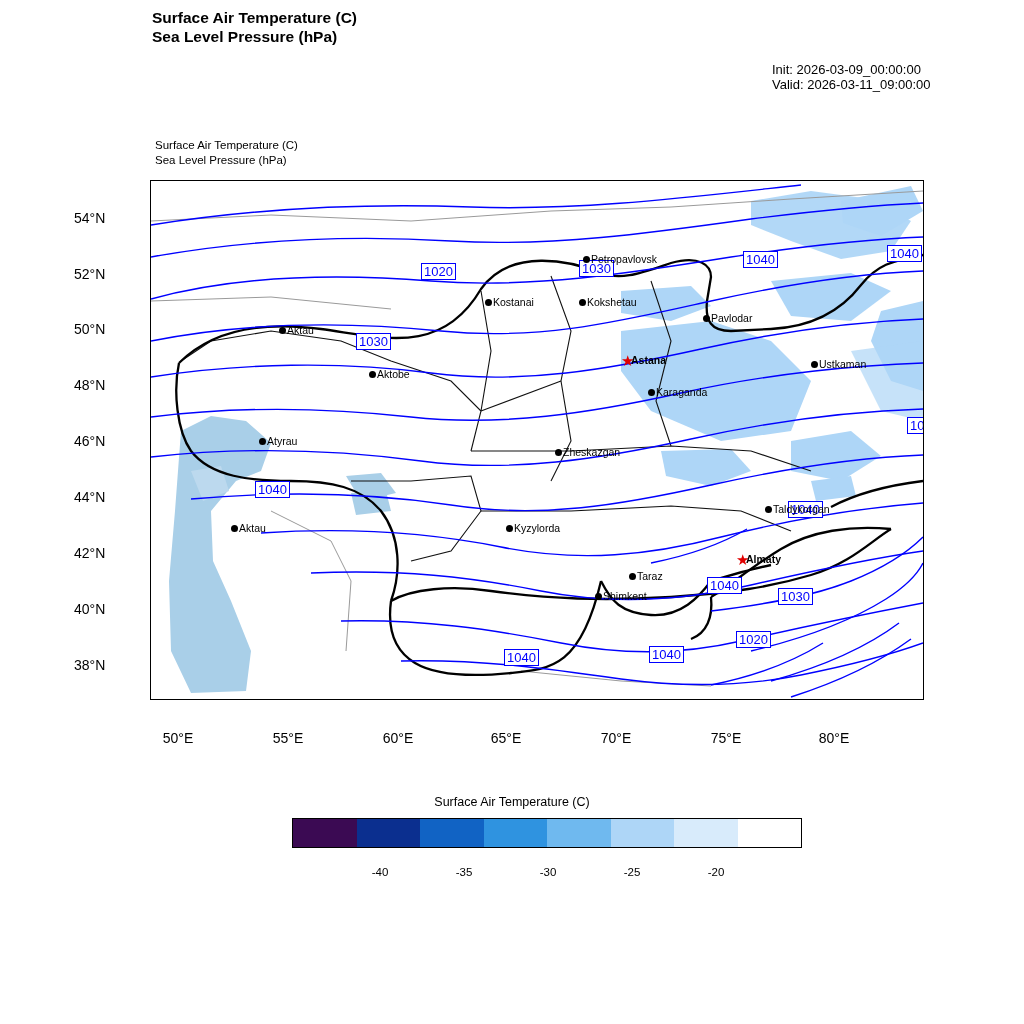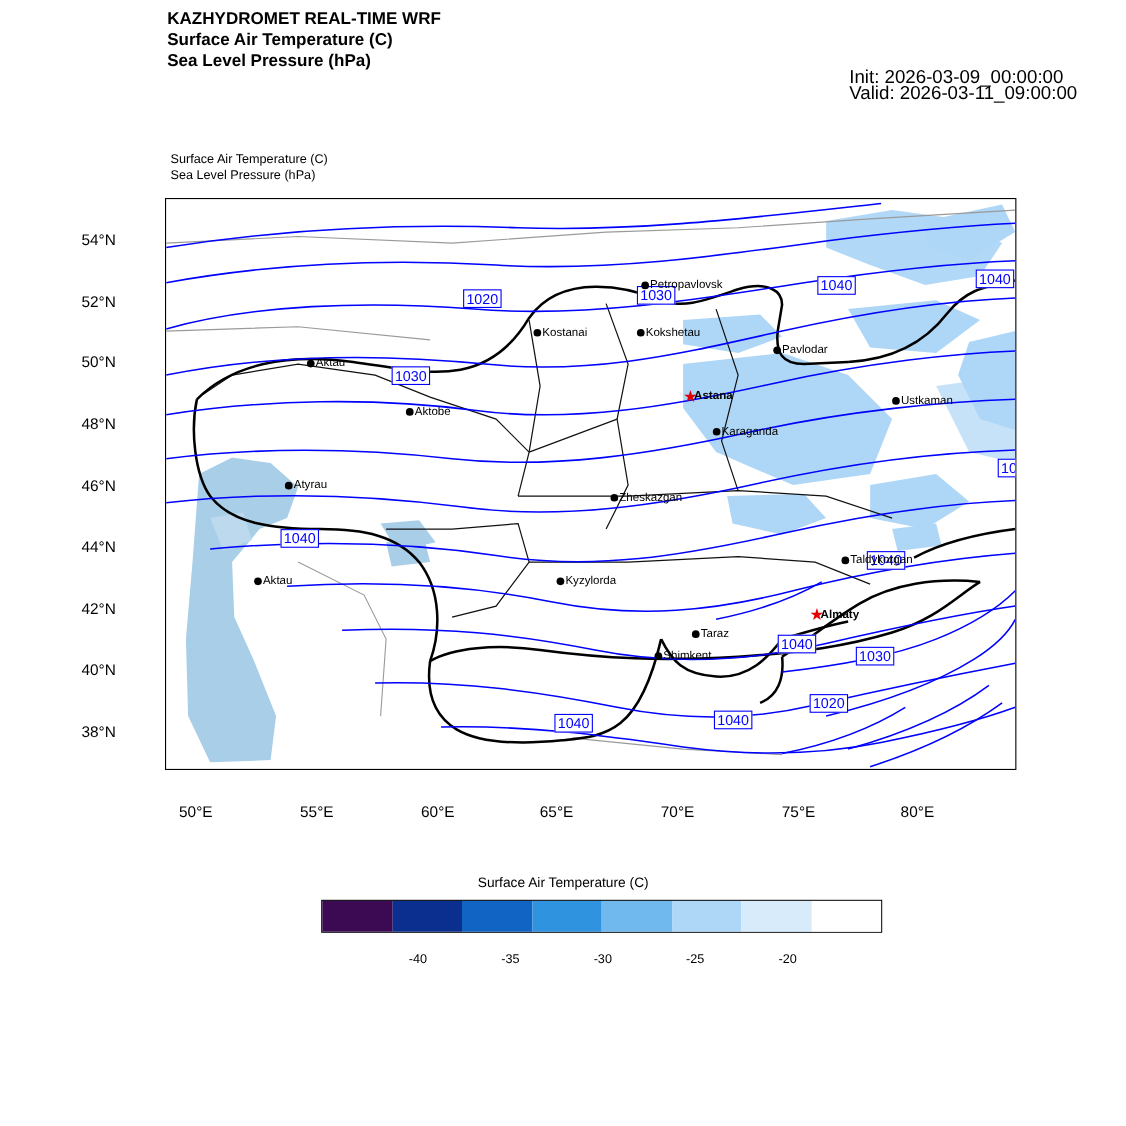--- a/index.html
+++ b/index.html
@@ -6,21 +6,21 @@
   body{
     width:1024px;height:1024px;
     background:#ffffff;
     font-family:"Liberation Sans", sans-serif;
     color:#000000;
     position:relative;
     overflow:hidden;
   }
   .title-block{position:absolute;left:152px;top:8px;}
   .title-line{font-size:15.5px;font-weight:bold;line-height:19px;white-space:nowrap;}
-  .init-block{position:absolute;left:772px;top:62px;font-size:17px;line-height:15px;}
+  .init-block{position:absolute;left:772px;top:62px;font-size:13px;line-height:15px;}
   .sub-block{position:absolute;left:155px;top:138px;font-size:11.5px;line-height:15px;}
 
   .map-frame{
     position:absolute;left:150px;top:180px;width:774px;height:520px;
     border:1px solid #000;box-sizing:border-box;background:#ffffff;overflow:hidden;
   }
   .map-svg{position:absolute;left:0;top:0;}
 
   .axis-label{position:absolute;font-size:14px;}
   .lat-label{text-align:left;width:70px;}
@@ -39,21 +39,20 @@
   .city{position:absolute;}
   .city .dot{position:absolute;left:0;top:0;width:7px;height:7px;border-radius:50%;background:#000;}
   .city .nm{position:absolute;left:8px;top:-3px;font-size:10.5px;white-space:nowrap;}
   .capital .nm{font-weight:bold;}
   .star{position:absolute;left:-2px;top:-4px;color:#e00000;font-size:15px;line-height:15px;}
 </style>
 </head>
 <body>
 
 <div class="title-block">
-  <div class="title-line">KAZHYDROMET REAL-TIME WRF</div>
   <div class="title-line">Surface Air Temperature  (C)</div>
   <div class="title-line">Sea Level Pressure  (hPa)</div>
 </div>
 
 <div class="init-block">
   <div>Init: 2026-03-09_00:00:00</div>
   <div>Valid: 2026-03-11_09:00:00</div>
 </div>
 
 <div class="sub-block">

